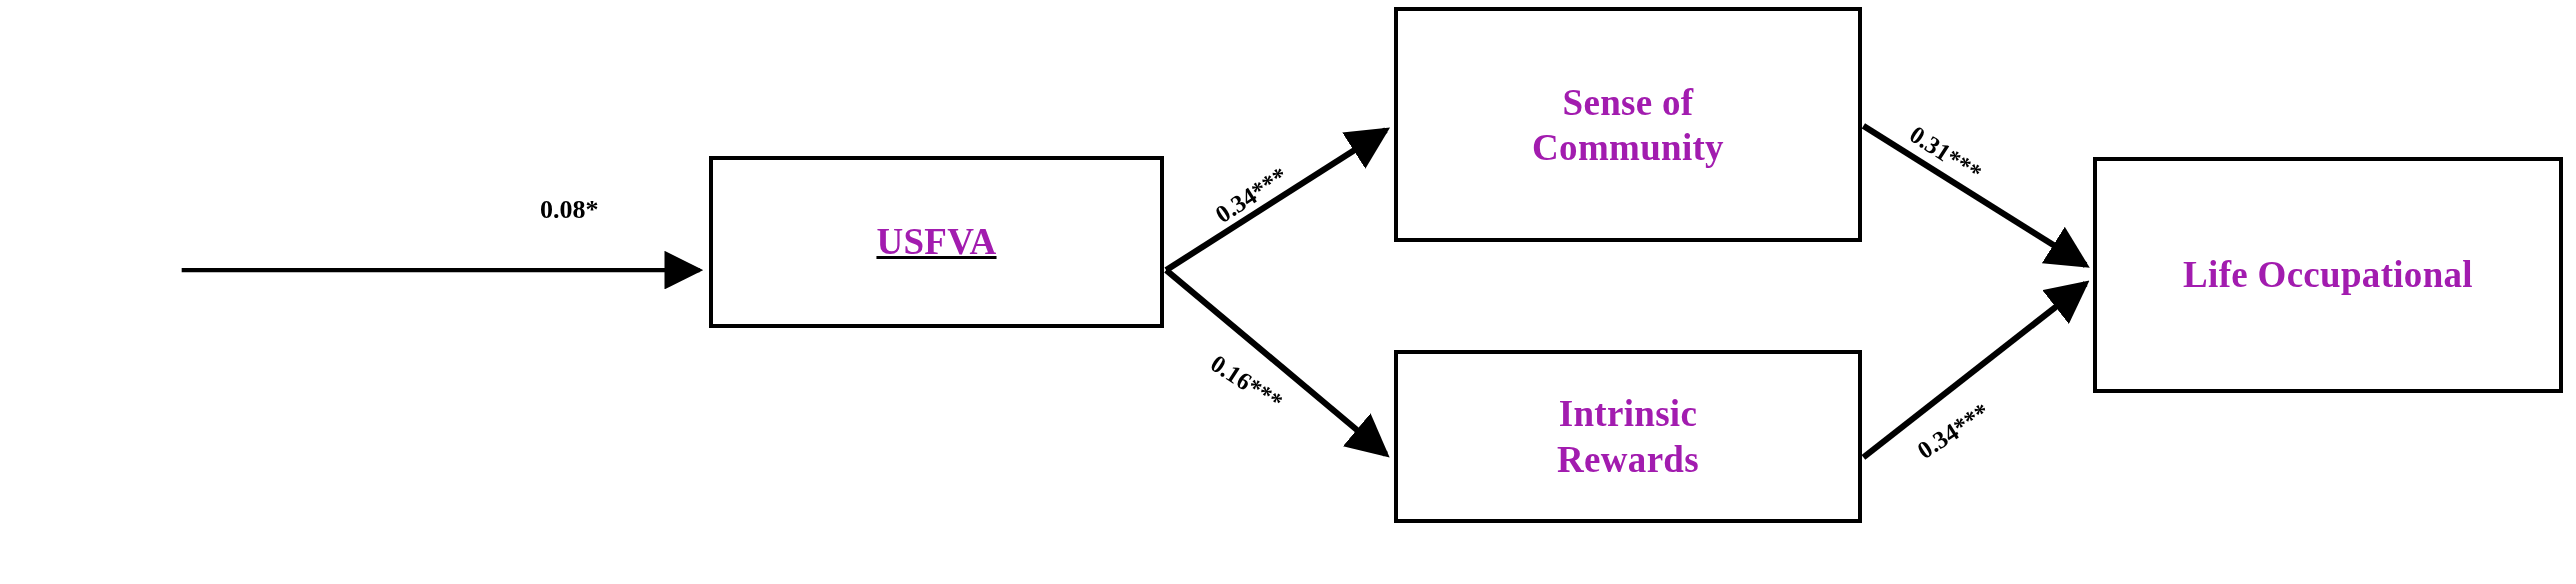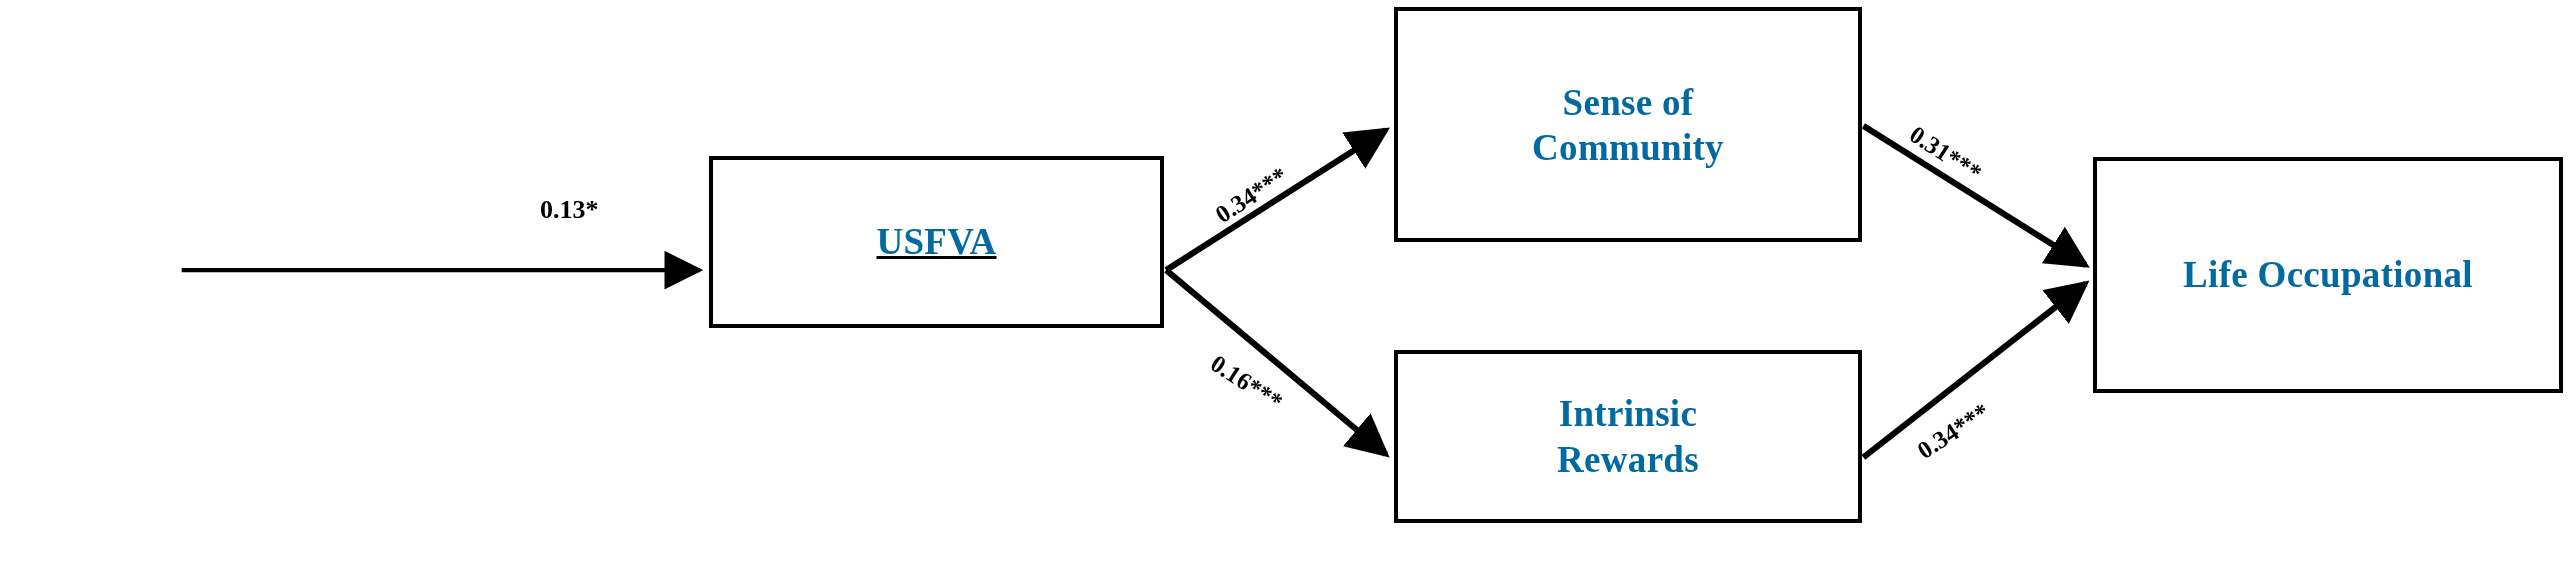--- a/index.html
+++ b/index.html
@@ -24,21 +24,21 @@
     display: flex;
     align-items: center;
     justify-content: center;
     text-align: center;
   }
   .node-label {
     font-family: "Liberation Serif", "DejaVu Serif", serif;
     font-weight: bold;
     font-size: 37px;
     line-height: 1.22;
-    color: #0369a1;
+    color: #a21caf;
     letter-spacing: 0.3px;
     white-space: pre-line;
   }
   #edge-layer {
     position: absolute;
     left: 0;
     top: 0;
     width: 2576px;
     height: 585px;
     pointer-events: none;
@@ -94,21 +94,21 @@
 
   <div class="node-box" style="left:1394px; top:350px; width:468px; height:173px;">
     <span class="node-label">Intrinsic
 Rewards</span>
   </div>
 
   <div class="node-box" style="left:2093px; top:157px; width:470px; height:236px;">
     <span class="node-label">Life Occupational</span>
   </div>
 
-  <span class="edge-label straight" style="left:540px; top:195px; transform: rotate(0deg);">0.13*</span>
+  <span class="edge-label straight" style="left:540px; top:195px; transform: rotate(0deg);">0.08*</span>
 
   <span class="edge-label" style="left:1218px; top:203px; transform: rotate(-33deg);">0.34***</span>
 
   <span class="edge-label" style="left:1213px; top:347px; transform: rotate(33deg);">0.16***</span>
 
   <span class="edge-label" style="left:1912px; top:118px; transform: rotate(33deg);">0.31***</span>
 
   <span class="edge-label" style="left:1920px; top:439px; transform: rotate(-33deg);">0.34***</span>
 
 </div>

